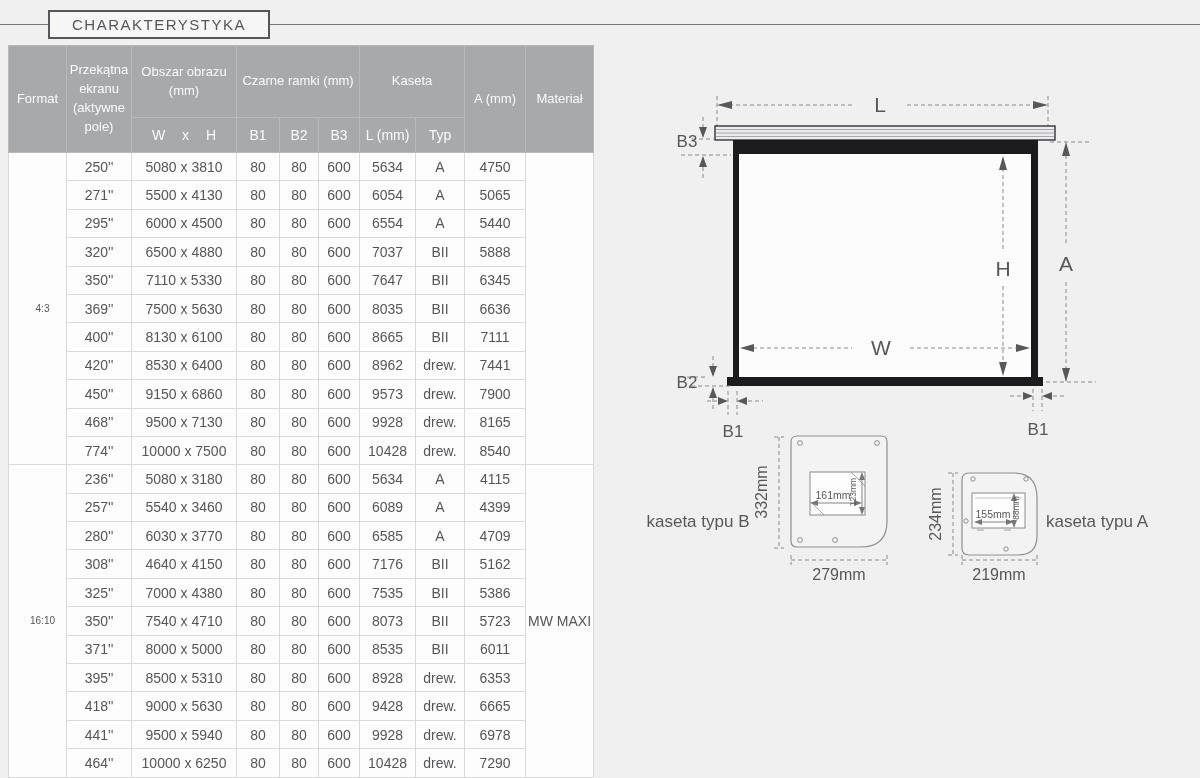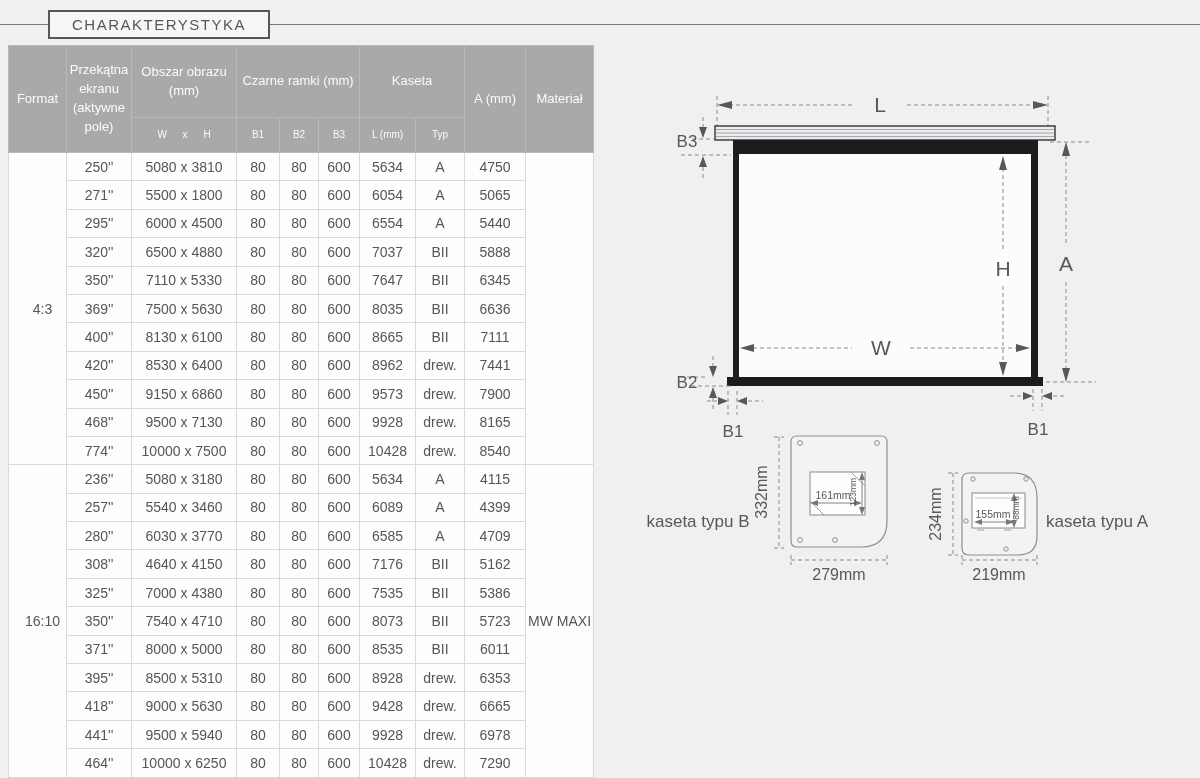--- a/index.html
+++ b/index.html
@@ -19,27 +19,27 @@
   }
   
   .spec-wrap{position:absolute;left:8px;top:45px;}
   table{border-collapse:collapse;table-layout:fixed;width:585px;}
   th,td{box-sizing:border-box;text-align:center;vertical-align:middle;padding:0 2px;}
   thead th{
     background:#a8a9ab;color:#fbfbfc;font-weight:normal;
     font-size:13px;line-height:1.45;border:1px solid #b8b9bb;
   }
   thead tr.h1 th{height:72px;}
-  thead tr.h2 th{height:35px;font-size:10px;}
+  thead tr.h2 th{height:35px;font-size:14px;}
   tbody td{
     background:#fdfdfe;border:1px solid #dadadb;
     font-size:14px;color:#565659;height:28.4px;line-height:1;
   }
   tbody tr{height:28.4px;}
-  td.fmt{font-size:14px;padding-left:12px;}
+  td.fmt{font-size:10px;padding-left:12px;}
   td.mat{font-size:14px;white-space:nowrap;padding:0;}
   .wxh{word-spacing:13px;}
   
   .diagram{position:absolute;left:600px;top:80px;width:600px;height:520px;}
   svg text{font-family:"Liberation Sans", sans-serif;fill:#58585a;}
 </style>
 </head>
 <body>
 
 <div class="top-rule"></div>
@@ -88,21 +88,21 @@
           <td>80</td>
           <td>80</td>
           <td>600</td>
           <td>5634</td>
           <td>A</td>
           <td>4750</td>
           <td rowspan="11" class="mat"></td>
         </tr>
         <tr>
           <td>271''</td>
-          <td>5500 x 1800</td>
+          <td>5500 x 4130</td>
           <td>80</td>
           <td>80</td>
           <td>600</td>
           <td>6054</td>
           <td>A</td>
           <td>5065</td>
         </tr>
         <tr>
           <td>295''</td>
           <td>6000 x 4500</td>

